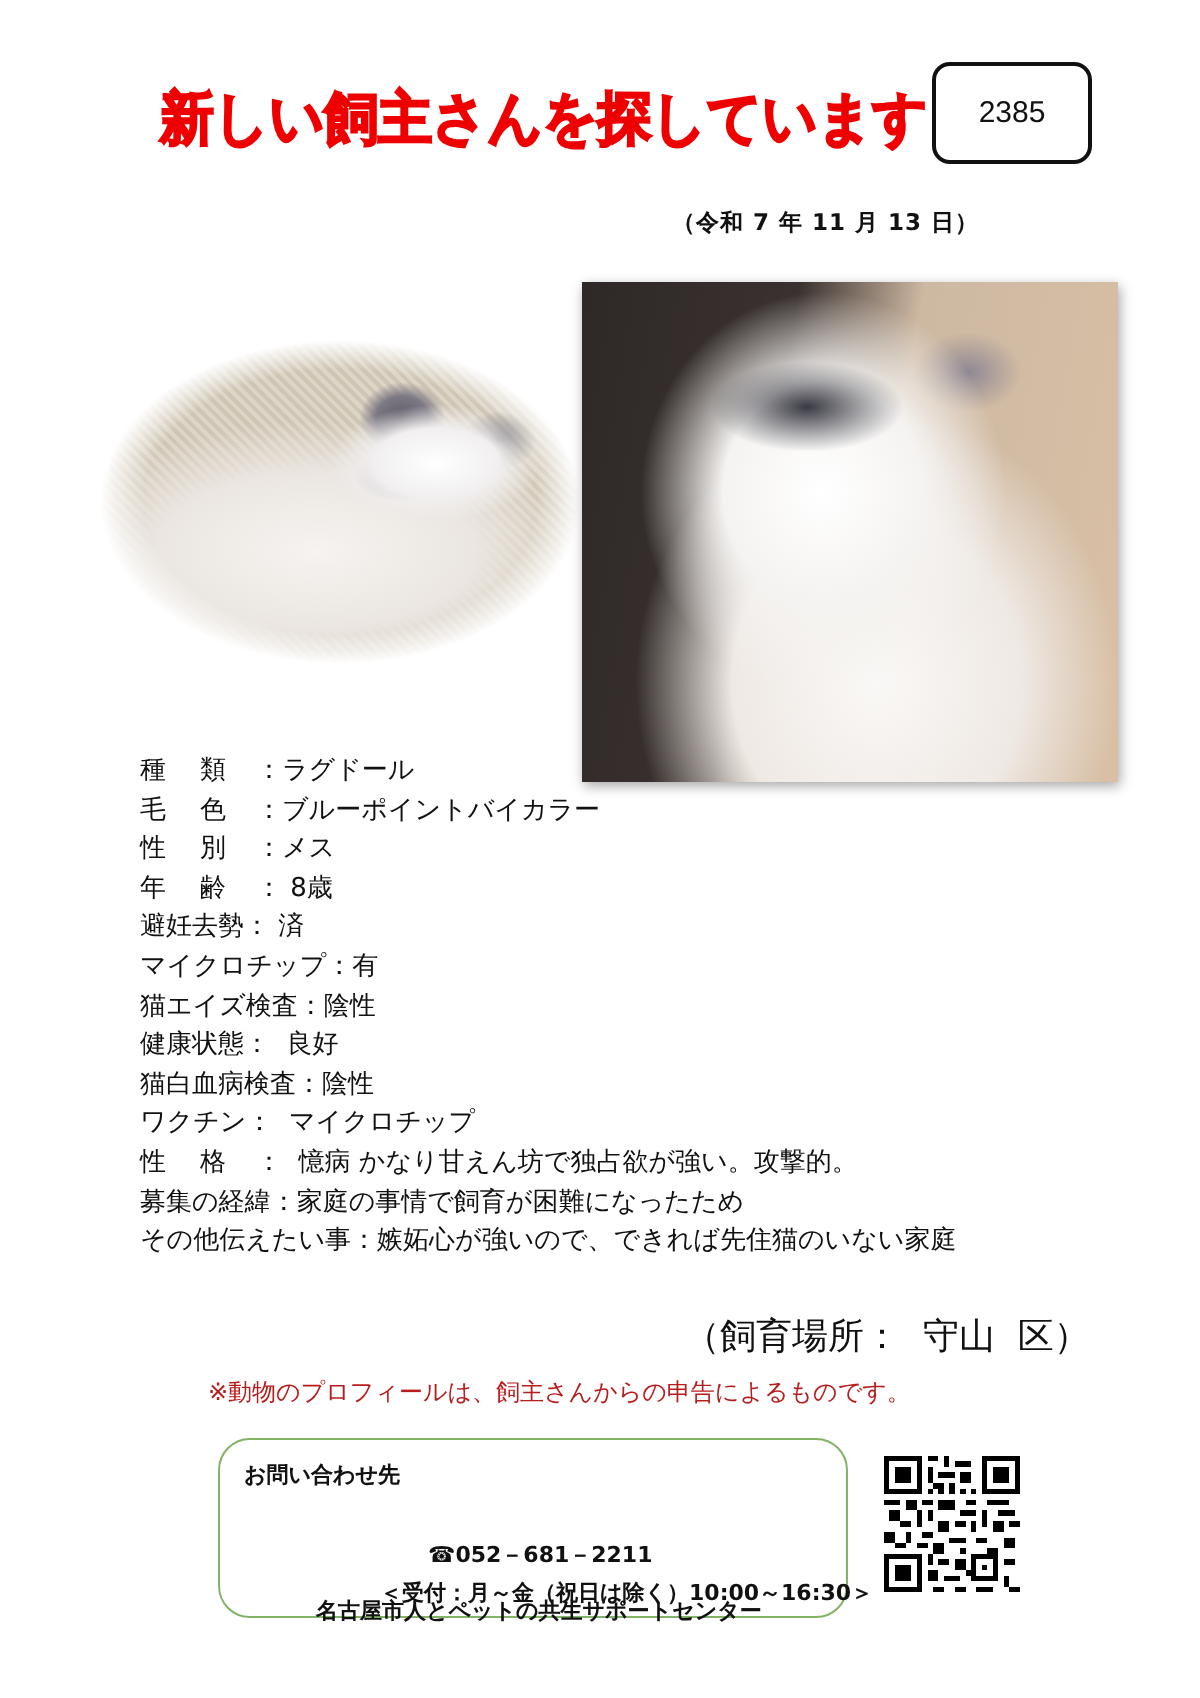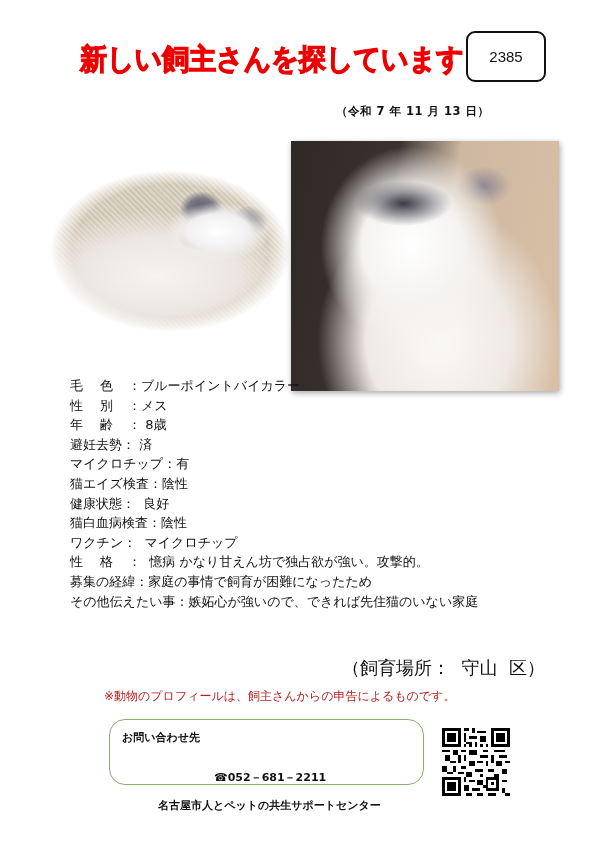--- a/index.html
+++ b/index.html
@@ -38,21 +38,21 @@
                 linear-gradient(100deg, #2e2826 0%, #3a3230 35%, #cdb8a2 55%, #d9c0a5 100%); }
 
   .profile { left: 70px; top: 376px; font-size: 13px; line-height: 19.6px; }
   .row { white-space: nowrap; }
   .row .w2 { display: inline-block; width: 58px; }
   .row .w2 span { display: inline-block; }
 
   .place { left: 342px; top: 656px; font-size: 18px; white-space: nowrap; }
   .note { left: 104px; top: 688px; font-size: 12px; white-space: nowrap; color: #b91c1c; }
 
-  .contact { left: 109px; top: 719px; width: 315px; height: 66px; border: 1.5px solid #82b366;
+  .contact { left: 109px; top: 719px; width: 315px; height: 90px; border: 1.5px solid #82b366;
              border-radius: 16px; box-sizing: border-box; font-size: 11px; font-weight: bold; }
   .contact .l1 { position: absolute; left: 12px; top: 10px; }
   .contact .l2 { position: absolute; left: 48px; top: 30px; white-space: nowrap; margin-top: 48px; }
   .contact .l3 { position: absolute; left: 104px; top: 50px; white-space: nowrap; text-align: right; }
   .contact .l4 { position: absolute; left: 80px; top: 69px; white-space: nowrap; }
 
   .qr { left: 442px; top: 728px; width: 68px; height: 68px; }
 </style>
 </head>
 <body>
@@ -60,20 +60,23 @@
 <div class="abs title">新しい飼主さんを探しています</div>
 <div class="abs id-box">2385</div>
 <div class="abs date">（令和 7 年 11 月 13 日）</div>
 
 <div class="abs photo-oval">
     <div class="inner"></div>
   </div>
 <div class="abs photo-sq"></div>
 
 <div class="abs profile">
+  <div class="row">
+    <span class="w2"><span style="width:30px">種</span><span>類</span></span><span>：</span><span>ラグドール</span>
+  </div>
   <div class="row">
     <span class="w2"><span style="width:30px">毛</span><span>色</span></span><span>：</span><span>ブルーポイントバイカラー</span>
   </div>
   <div class="row">
     <span class="w2"><span style="width:30px">性</span><span>別</span></span><span>：</span><span>メス</span>
   </div>
   <div class="row">
     <span class="w2"><span style="width:30px">年</span><span>齢</span></span><span>：</span><span style="white-space:pre"> 8歳</span>
   </div>
   <div class="row">
@@ -105,20 +108,21 @@
   </div>
 </div>
 
 <div class="abs place" style="white-space:pre">（飼育場所：  守山  区）</div>
 <div class="abs note">※動物のプロフィールは、飼主さんからの申告によるものです。</div>
 
 <div class="abs contact">
   <div class="l1">お問い合わせ先</div>
   <div class="l2">名古屋市人とペットの共生サポートセンター</div>
   <div class="l3">☎052－681－2211</div>
+  <div class="l4">＜受付：月～金（祝日は除く）10:00～16:30＞</div>
 </div>
 
 <div class="abs qr">
   <svg width="68" height="68" viewBox="0 0 25 25" shape-rendering="crispEdges">
     <rect width="25" height="25" fill="#fff"></rect>
     <g fill="#000">
       <path d="M0 0h7v7H0zM1 1v5h5V1zM2 2h3v3H2z" fill-rule="evenodd"></path>
       <path d="M18 0h7v7h-7zM19 1v5h5V1zM20 2h3v3h-3z" fill-rule="evenodd"></path>
       <path d="M0 18h7v7H0zM1 19v5h5v-5zM2 20h3v3H2z" fill-rule="evenodd"></path>
       <rect x="8" y="0" width="2" height="1"></rect>

